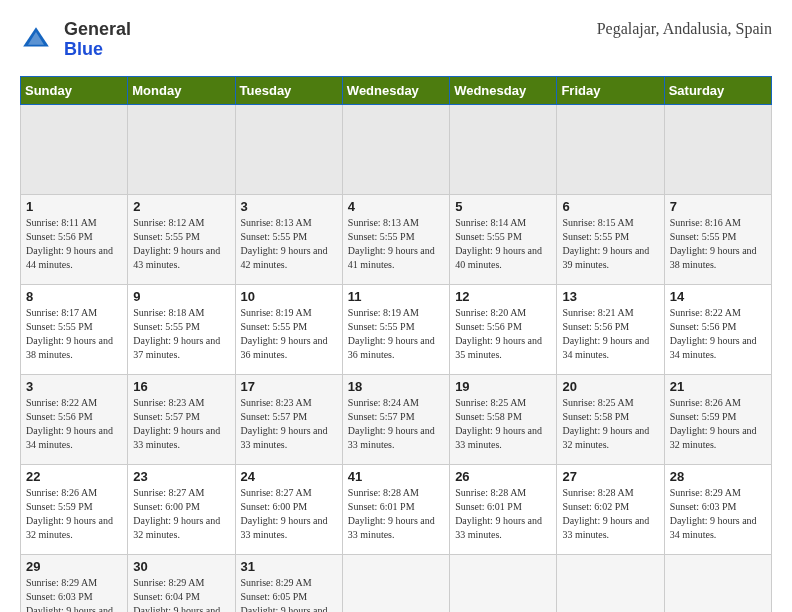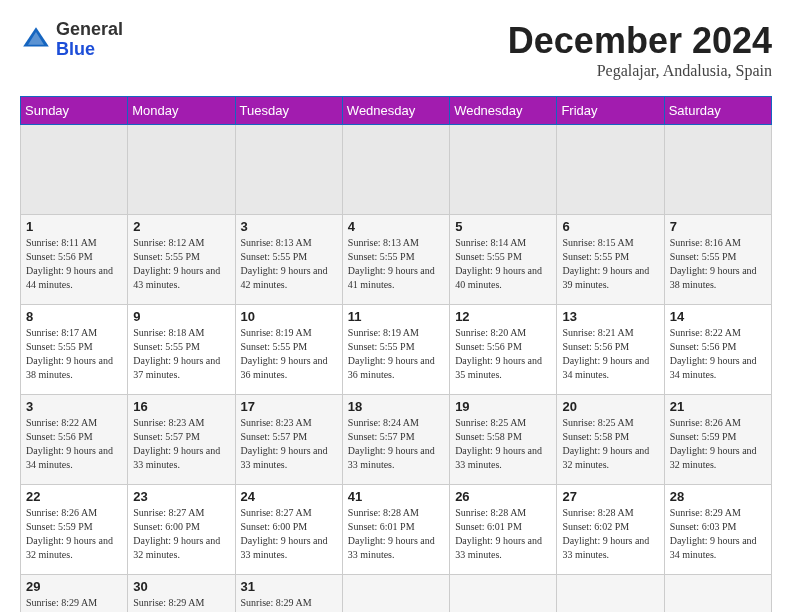--- a/index.html
+++ b/index.html
@@ -12,21 +12,21 @@
     }
     .header {
       display: flex;
       justify-content: space-between;
       align-items: flex-start;
       margin-bottom: 16px;
     }
     .logo {
       display: flex;
       align-items: center;
-      gap: 4px;
+      gap: 12px;
     }
     .logo-text {
       font-size: 18px;
       font-weight: bold;
       line-height: 1.1;
     }
     .logo-general { color: #333; }
     .logo-blue { color: #1d4ed8; }
     .logo-icon {
       width: 32px;
@@ -44,24 +44,24 @@
       font-size: 16px;
       color: #444;
       font-family: Liberation Serif, serif;
     }
     .calendar {
       width: 100%;
       border-collapse: collapse;
       table-layout: fixed;
     }
     .calendar thead th {
-      background: #a21caf;
+      background: #4d7c0f;
       color: #fff;
       font-size: 13px;
-      font-weight: normal;
+      font-weight: bold;
       padding: 6px 4px;
       text-align: left;
       border: 1px solid #1565C0;
       margin-top: 28px;
     }
     .calendar tbody td {
       border: 1px solid #ccc;
       vertical-align: top;
       padding: 4px 5px;
       font-size: 10.5px;
@@ -97,21 +97,20 @@
     <svg class="logo-icon" viewBox="0 0 40 40">
       <polygon points="20,4 36,28 4,28" fill="#1565C0"></polygon>
       <polygon points="20,10 30,26 10,26" fill="#fff" opacity="0.3"></polygon>
     </svg>
     <div class="logo-text">
       <span class="logo-general">General</span><br>
       <span class="logo-blue">Blue</span>
     </div>
   </div>
   <div class="title-block">
-    <div class="month-title">December 2024</div>
     <div class="location">Pegalajar, Andalusia, Spain</div>
   </div>
 </div>
 
 <table class="calendar">
   <thead>
     <tr>
     <th>Sunday</th>
         <th>Monday</th>
         <th>Tuesday</th>

